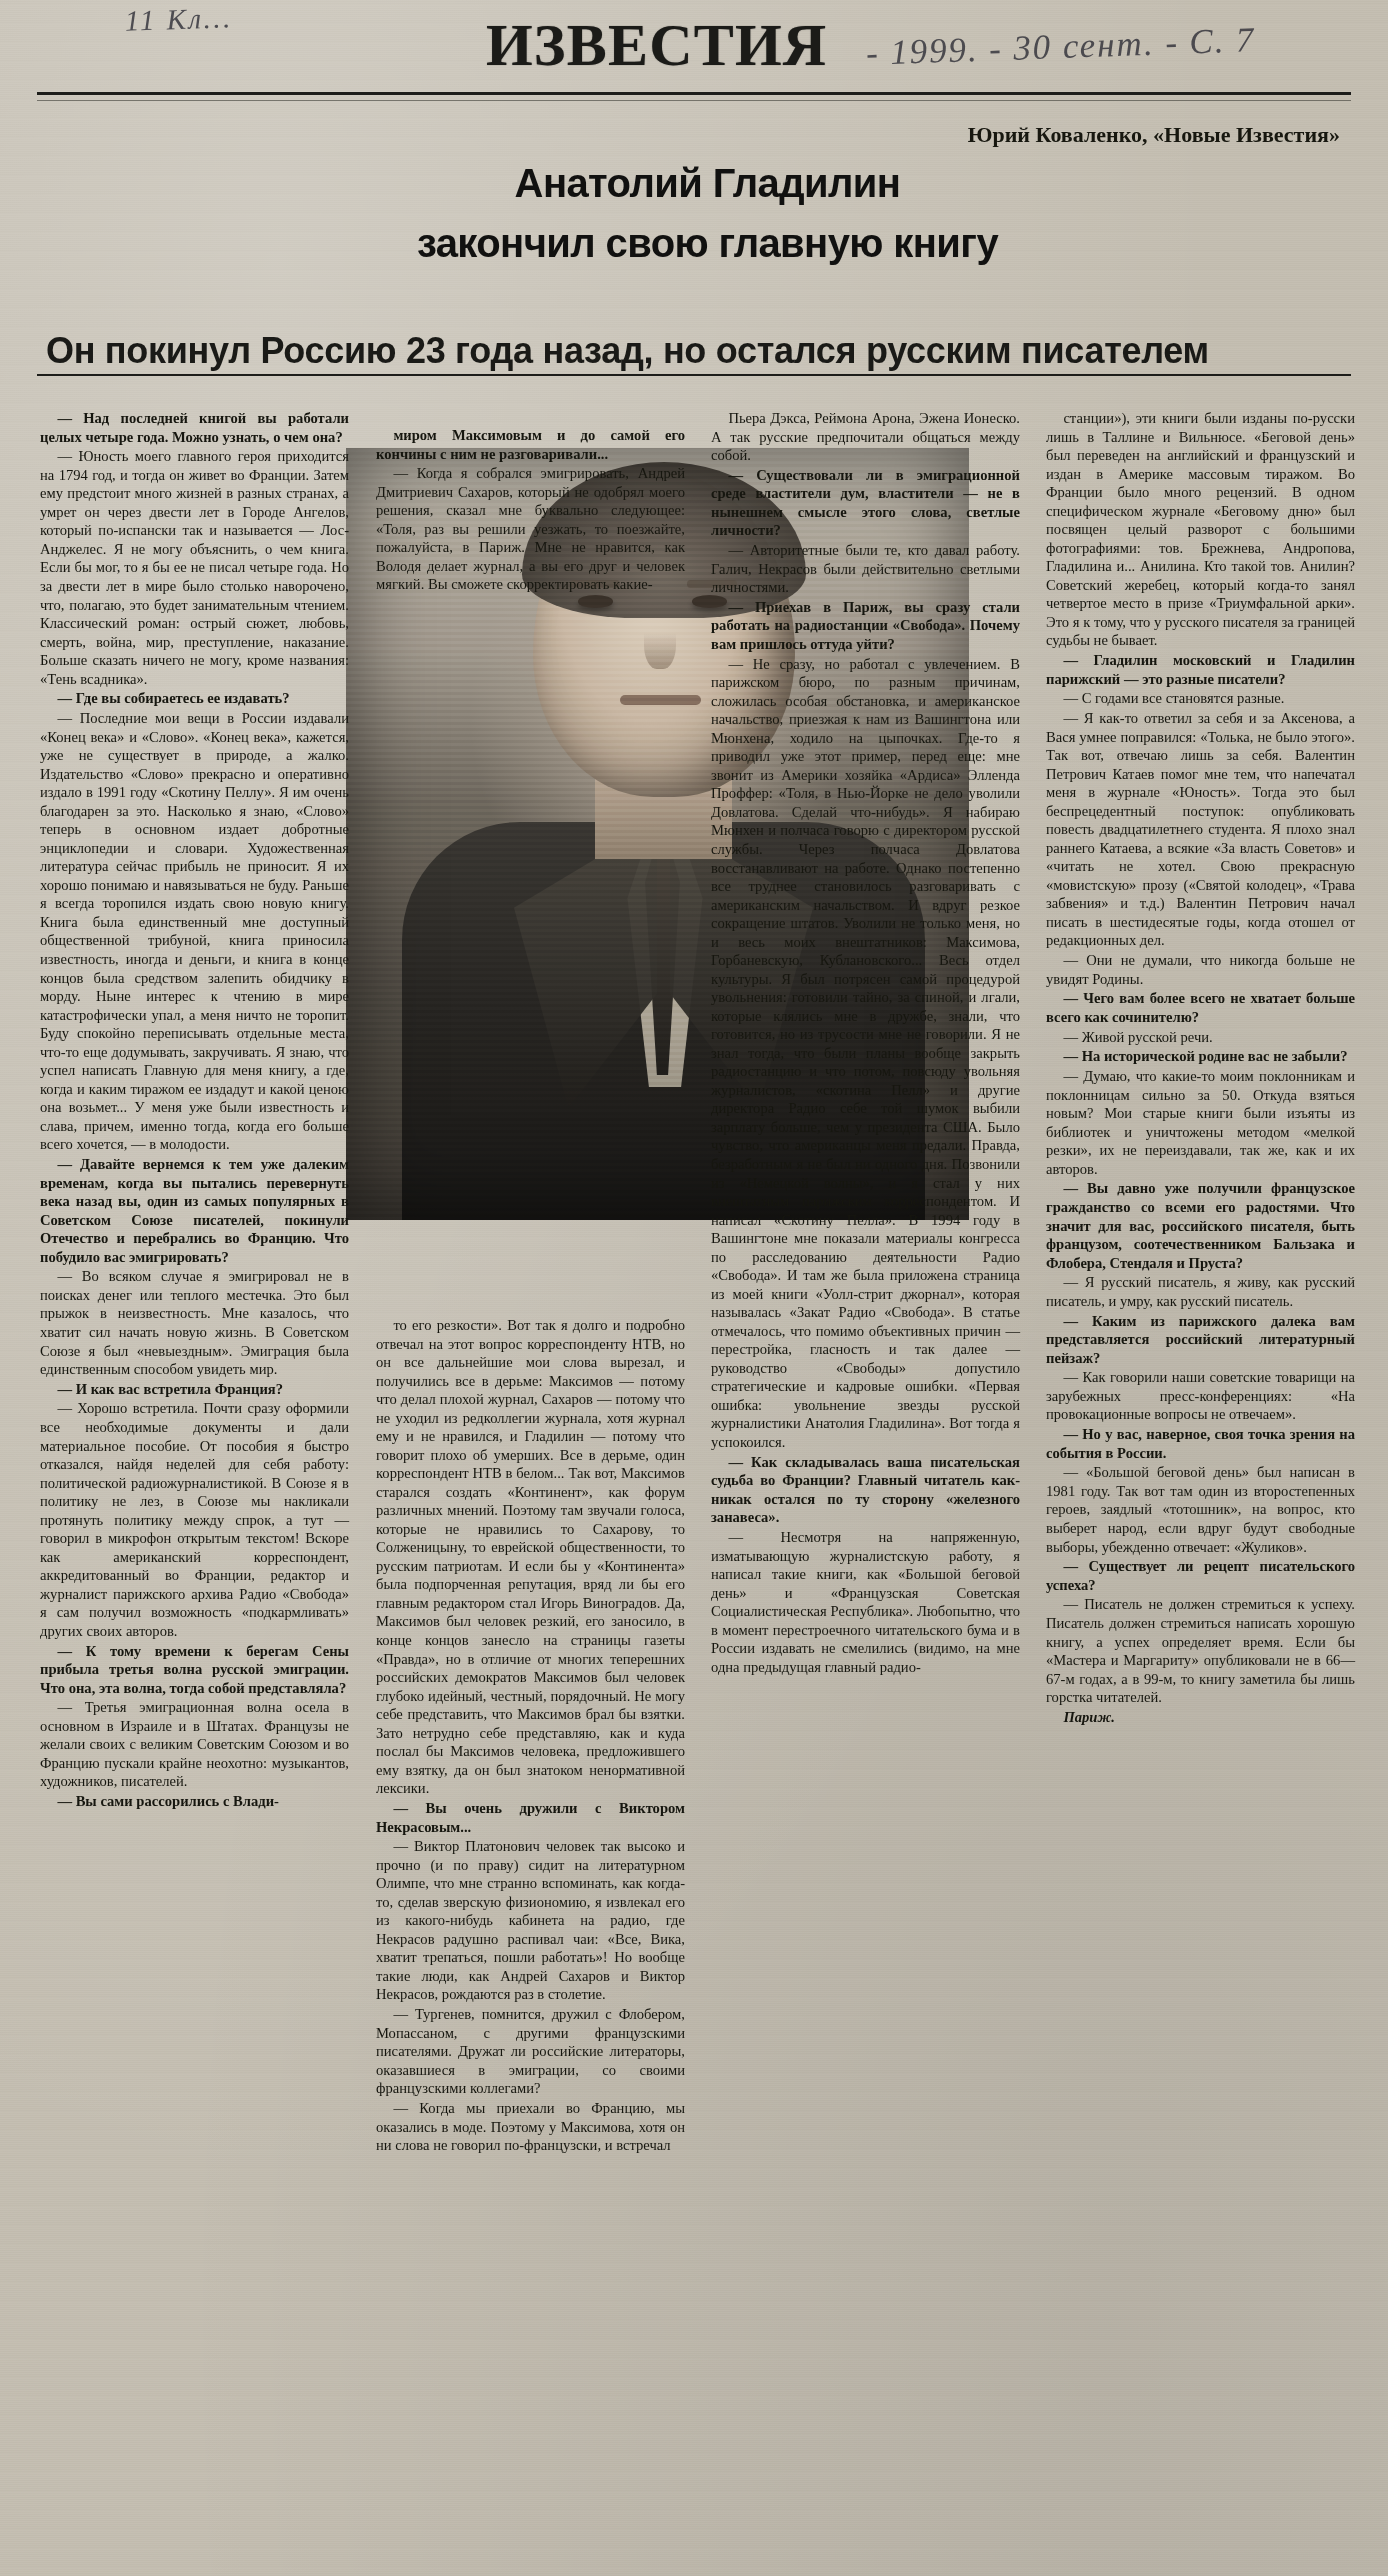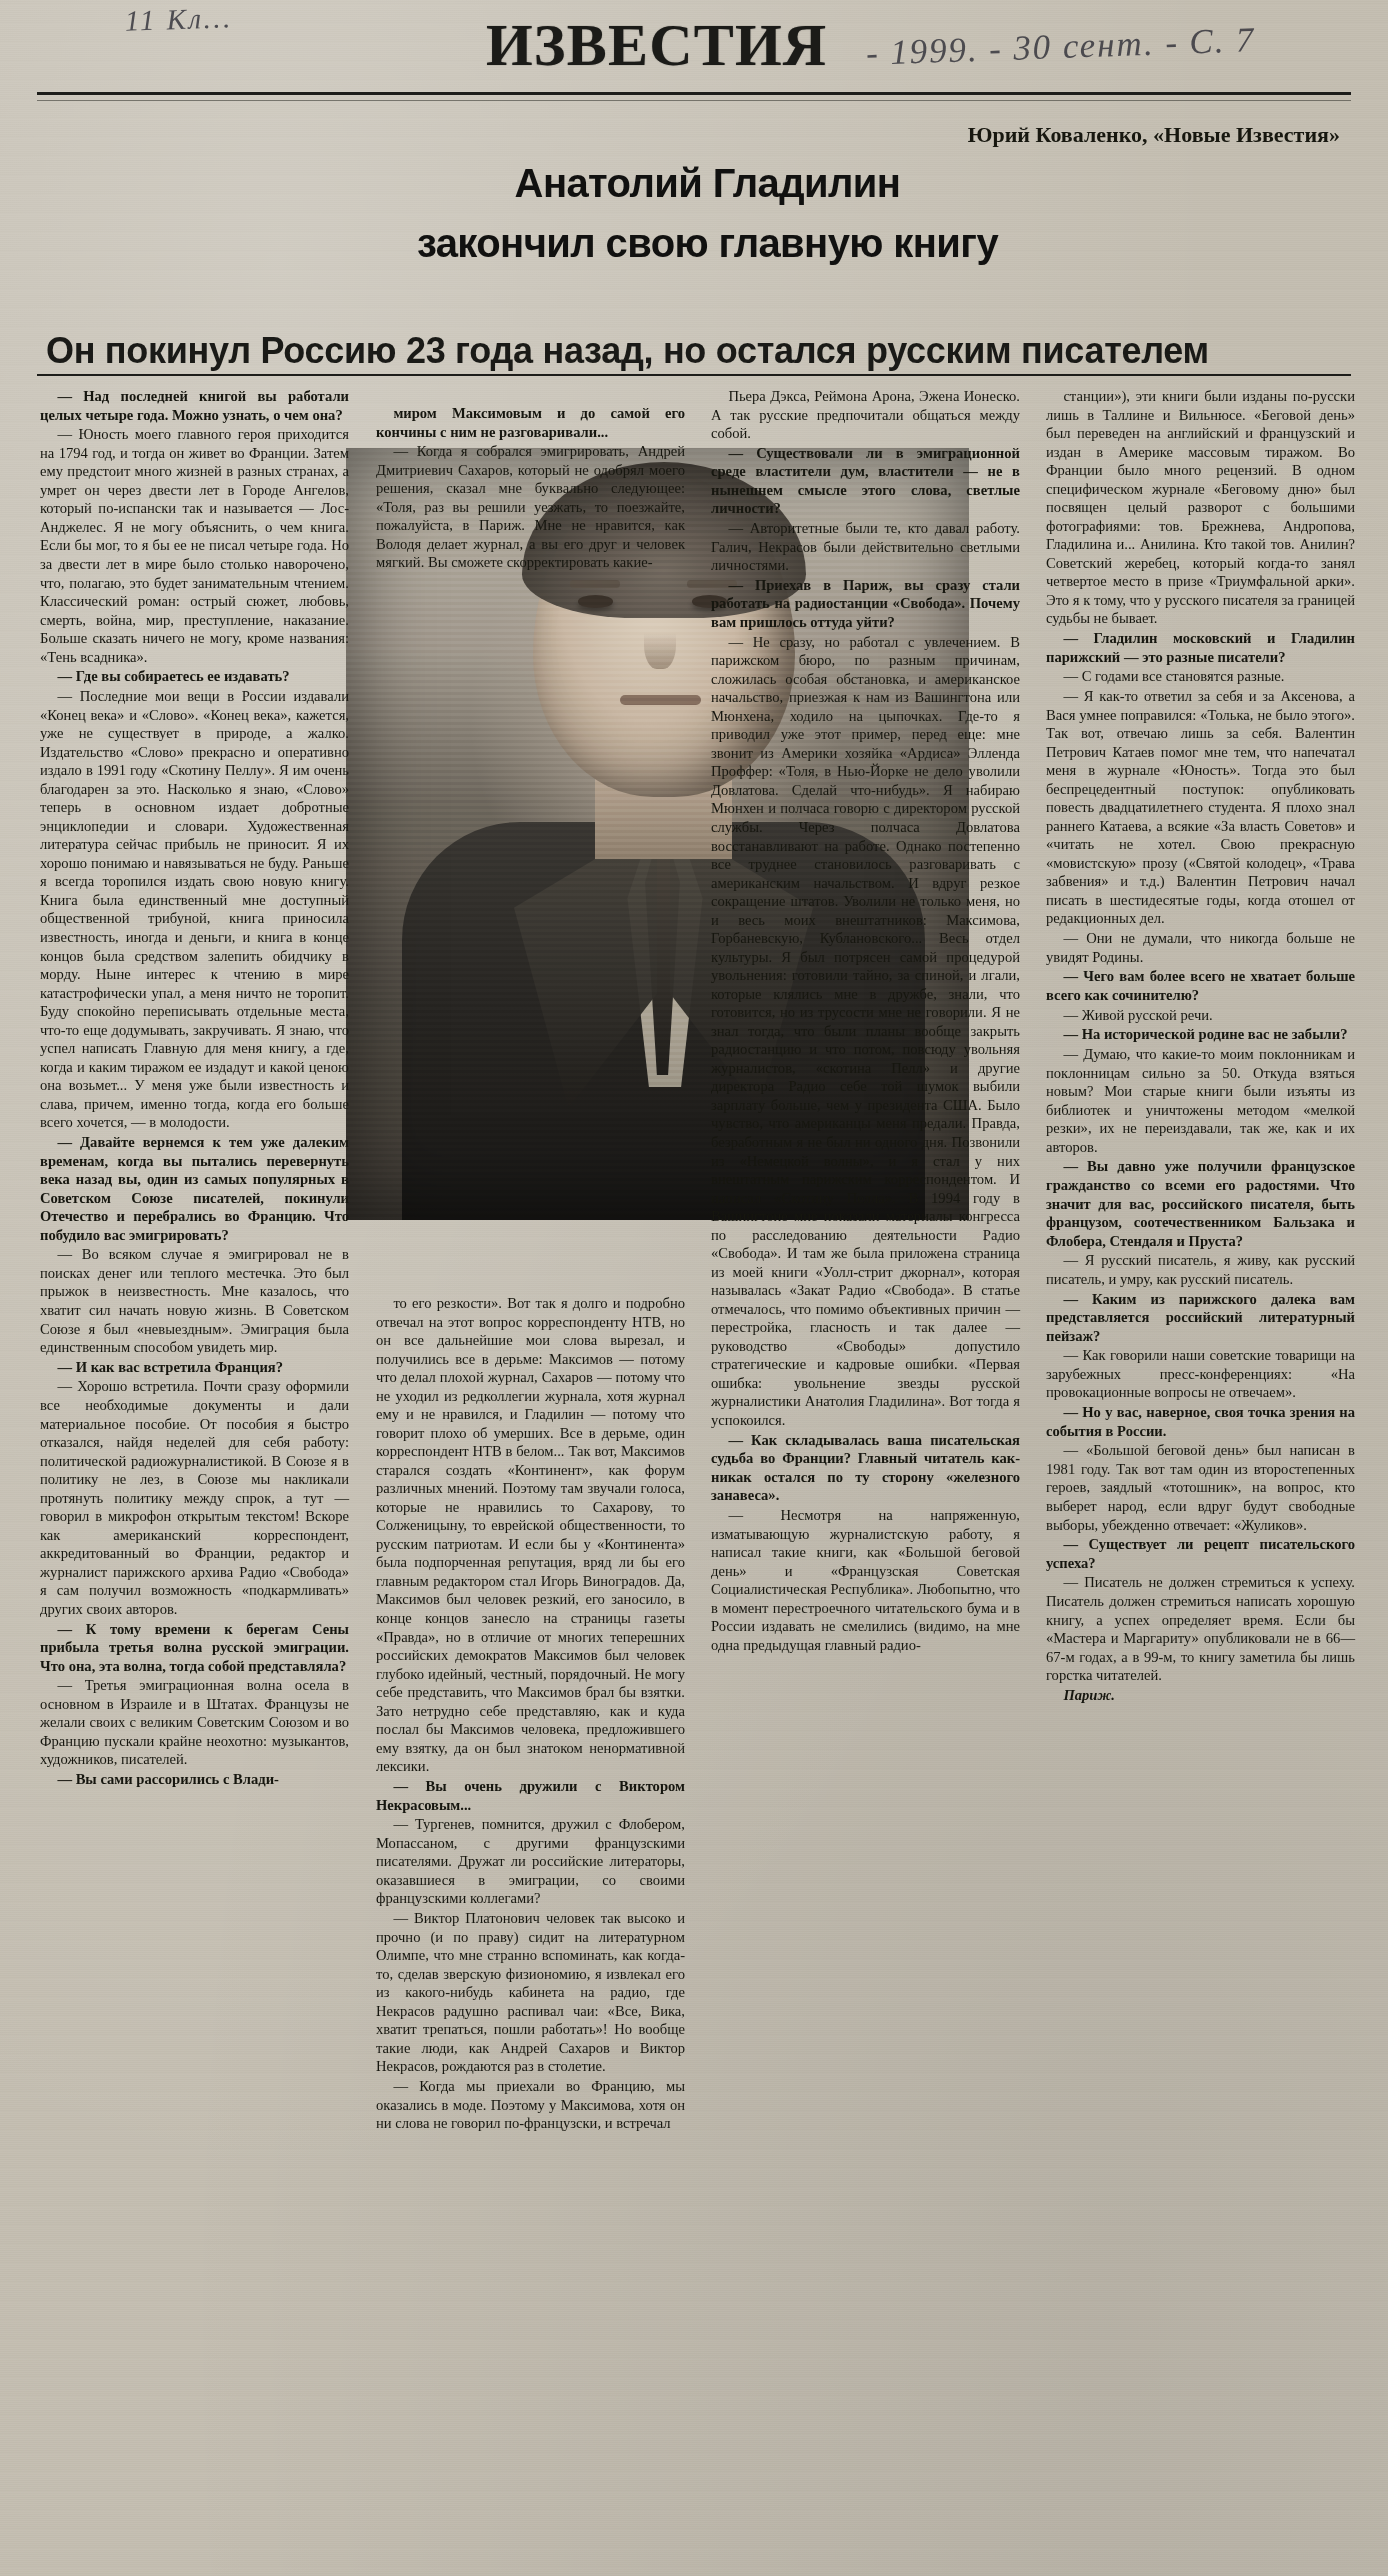--- a/index.html
+++ b/index.html
@@ -76,21 +76,21 @@
     font-weight:bold;
     font-size:36px;
     color:#1a1a17;
     letter-spacing:-0.3px;
   }
   .rule-head{
     position:absolute;left:37px;top:374px;width:1314px;height:1.9px;background:#1d1d1a;
   }
   
   .cols{
-    position:absolute;left:40px;top:387px;width:1313px;height:2154px;
+    position:absolute;left:40px;top:409px;width:1313px;height:2154px;
   }
   .col{
     position:absolute;top:0;width:309px;
     font-size:14.6px;
     line-height:1.27;
     text-align:justify;
     color:#16160f;
     font-family:"Liberation Serif", serif;
     hyphens:auto;
   }
@@ -242,22 +242,22 @@
         <p>— Хорошо встретила. Почти сразу оформили все необходимые документы и дали материальное пособие. От пособия я быстро отказался, найдя неделей для себя работу: политической радиожурналистикой. В Союзе я в политику не лез, в Союзе мы накликали протянуть политику между спрок, а тут — говорил в микрофон открытым текстом! Вскоре как американский корреспондент, аккредитованный во Франции, редактор и журналист парижского архива Радио «Свобода» я сам получил возможность «подкармливать» других своих авторов.</p>
         <p class="q">— К тому времени к берегам Сены прибыла третья волна русской эмиграции. Что она, эта волна, тогда собой представляла?</p>
         <p>— Третья эмиграционная волна осела в основном в Израиле и в Штатах. Французы не желали своих с великим Советским Союзом и во Францию пускали крайне неохотно: музыкантов, художников, писателей.</p>
         <p class="q">— Вы сами рассорились с Влади-</p>
       </div>
     <div class="col" id="col2" style="width: 309px;">
         <p class="q">миром Максимовым и до самой его кончины с ним не разговаривали...</p>
         <p>— Когда я собрался эмигрировать, Андрей Дмитриевич Сахаров, который не одобрял моего решения, сказал мне буквально следующее: «Толя, раз вы решили уезжать, то поезжайте, пожалуйста, в Париж. Мне не нравится, как Володя делает журнал, а вы его друг и человек мягкий. Вы сможете скорректировать какие-</p>
         <p style="margin-top: 722px;">то его резкости». Вот так я долго и подробно отвечал на этот вопрос корреспонденту НТВ, но он все дальнейшие мои слова вырезал, и получились все в дерьме: Максимов — потому что делал плохой журнал, Сахаров — потому что не уходил из редколлегии журнала, хотя журнал ему и не нравился, и Гладилин — потому что говорит плохо об умерших. Все в дерьме, один корреспондент НТВ в белом... Так вот, Максимов старался создать «Континент», как форум различных мнений. Поэтому там звучали голоса, которые не нравились то Сахарову, то Солженицыну, то еврейской общественности, то русским патриотам. И если бы у «Континента» была подпорченная репутация, вряд ли бы его главным редактором стал Игорь Виноградов. Да, Максимов был человек резкий, его заносило, в конце концов занесло на страницы газеты «Правда», но в отличие от многих теперешних российских демократов Максимов был человек глубоко идейный, честный, порядочный. Не могу себе представить, что Максимов брал бы взятки. Зато нетрудно себе представляю, как и куда послал бы Максимов человека, предложившего ему взятку, да он был знатоком ненормативной лексики.</p>
         <p class="q">— Вы очень дружили с Виктором Некрасовым...</p>
+        <p>— Виктор Платонович человек так высоко и прочно (и по праву) сидит на литературном Олимпе, что мне странно вспоминать, как когда-то, сделав зверскую физиономию, я извлекал его из какого-нибудь кабинета на радио, где Некрасов радушно распивал чаи: «Все, Вика, хватит трепаться, пошли работать»! Но вообще такие люди, как Андрей Сахаров и Виктор Некрасов, рождаются раз в столетие.</p>
         <p>— Тургенев, помнится, дружил с Флобером, Мопассаном, с другими французскими писателями. Дружат ли российские литераторы, оказавшиеся в эмиграции, со своими французскими коллегами?</p>
-        <p>— Виктор Платонович человек так высоко и прочно (и по праву) сидит на литературном Олимпе, что мне странно вспоминать, как когда-то, сделав зверскую физиономию, я извлекал его из какого-нибудь кабинета на радио, где Некрасов радушно распивал чаи: «Все, Вика, хватит трепаться, пошли работать»! Но вообще такие люди, как Андрей Сахаров и Виктор Некрасов, рождаются раз в столетие.</p>
         <p>— Когда мы приехали во Францию, мы оказались в моде. Поэтому у Максимова, хотя он ни слова не говорил по-французски, и встречал</p>
       </div>
     <div class="col" id="col3">
         <p>Пьера Дэкса, Реймона Арона, Эжена Ионеско. А так русские предпочитали общаться между собой.</p>
         <p class="q">— Существовали ли в эмиграционной среде властители дум, властители — не в нынешнем смысле этого слова, светлые личности?</p>
         <p>— Авторитетные были те, кто давал работу. Галич, Некрасов были действительно светлыми личностями.</p>
         <p class="q">— Приехав в Париж, вы сразу стали работать на радиостанции «Свобода». Почему вам пришлось оттуда уйти?</p>
         <p style="margin-top: 0px;">— Не сразу, но работал с увлечением. В парижском бюро, по разным причинам, сложилась особая обстановка, и американское начальство, приезжая к нам из Вашингтона или Мюнхена, ходило на цыпочках. Где-то я приводил уже этот пример, перед еще: мне звонит из Америки хозяйка «Ардиса» Элленда Проффер: «Толя, в Нью-Йорке не дело уволили Довлатова. Сделай что-нибудь». Я набираю Мюнхен и полчаса говорю с директором русской службы. Через полчаса Довлатова восстанавливают на работе. Однако постепенно все труднее становилось разговаривать с американским начальством. И вдруг резкое сокращение штатов. Уволили не только меня, но и весь моих внештатников: Максимова, Горбаневскую, Кублановского... Весь отдел культуры. Я был потрясен самой процедурой увольнения: готовили тайно, за спиной, и лгали, которые клялись мне в дружбе, знали, что готовится, но из трусости мне не говорили. Я не знал тогда, что были планы вообще закрыть радиостанцию и что потом, повсюду увольняя журналистов, «скотина Пелл» и другие директора Радио себе той шумок выбили зарплату больше, чем у президента США. Было чувство, что американцы меня предали. Правда, безработным я не был ни одного дня. Позвонили из «Немецкой волны», и я стал у них внештатным парижским корреспондентом. И написал «Скотину Пелла». В 1994 году в Вашингтоне мне показали материалы конгресса по расследованию деятельности Радио «Свобода». И там же была приложена страница из моей книги «Уолл-стрит джорнал», которая называлась «Закат Радио «Свобода». В статье отмечалось, что помимо объективных причин — перестройка, гласность и так далее — руководство «Свободы» допустило стратегические и кадровые ошибки. «Первая ошибка: увольнение звезды русской журналистики Анатолия Гладилина». Вот тогда я успокоился.</p>
         <p class="q">— Как складывалась ваша писательская судьба во Франции? Главный читатель как-никак остался по ту сторону «железного занавеса».</p>
         <p>— Несмотря на напряженную, изматывающую журналистскую работу, я написал такие книги, как «Большой беговой день» и «Французская Советская Социалистическая Республика». Любопытно, что в момент перестроечного читательского бума и в России издавать не смелились (видимо, на мне одна предыдущая главный радио-</p>

